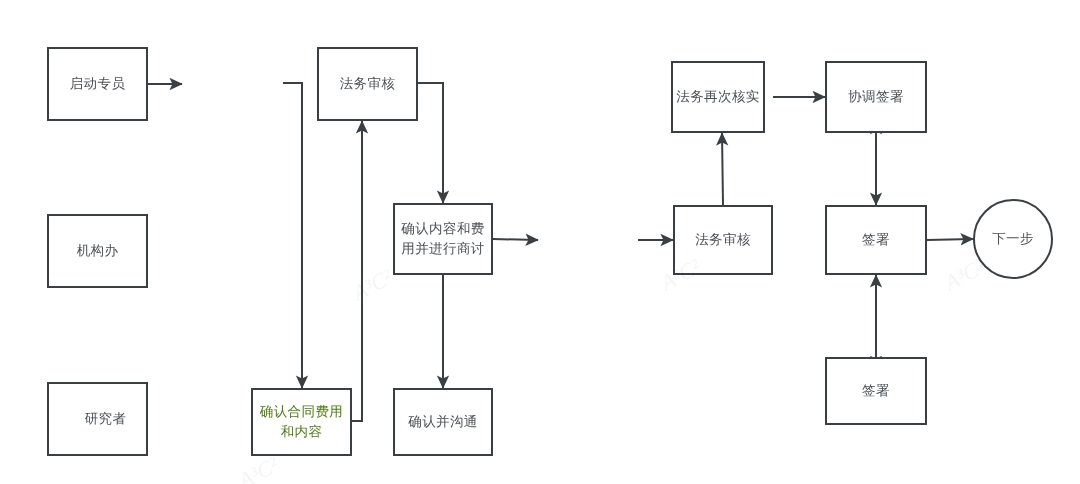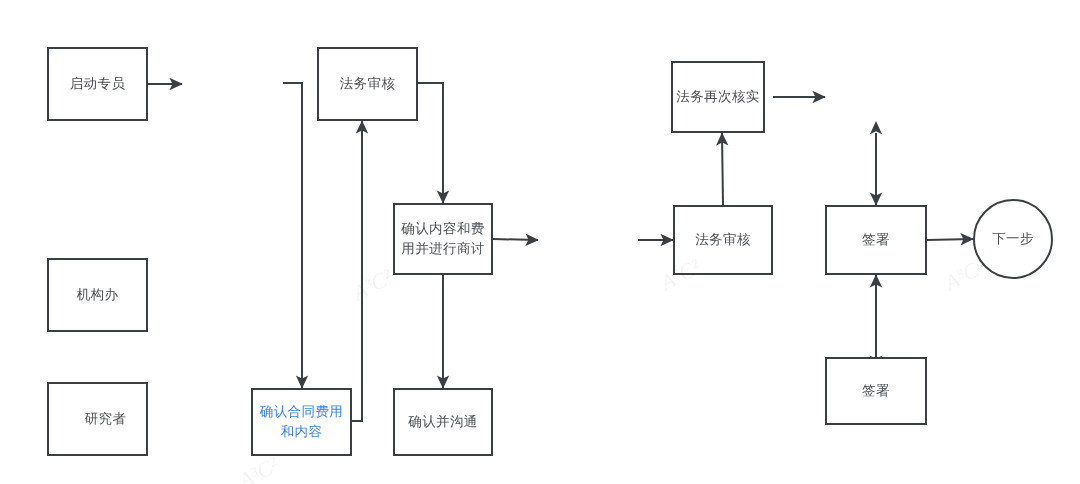--- a/index.html
+++ b/index.html
@@ -84,29 +84,30 @@
       <path d="M638,240 L673,240" fill="none" stroke="#3a3f43" stroke-width="2" marker-end="url(#arrow-end)"></path>
       <path d="M723,205 L722,133" fill="none" stroke="#3a3f43" stroke-width="2" marker-end="url(#arrow-end)"></path>
       <path d="M773,97 L825,97" fill="none" stroke="#3a3f43" stroke-width="2" marker-end="url(#arrow-end)"></path>
       <path d="M876,133 L876,205" fill="none" stroke="#3a3f43" stroke-width="2" marker-end="url(#arrow-end)" marker-start="url(#arrow-start)"></path>
       <path d="M876,357 L876,275" fill="none" stroke="#3a3f43" stroke-width="2" marker-end="url(#arrow-end)" marker-start="url(#arrow-start)"></path>
       <path d="M927,240 L973,239" fill="none" stroke="#3a3f43" stroke-width="2" marker-end="url(#arrow-end)"></path>
     </svg>
   <div id="node-layer">
       <div class="node" style="left: 47px; top: 47px; width: 101px; height: 74px; border-color: rgb(58, 63, 67); color: rgb(74, 79, 84);">启动专员</div>
       <div class="node" style="left: 317px; top: 47px; width: 101px; height: 74px; border-color: rgb(58, 63, 67); color: rgb(74, 79, 84);">法务审核</div>
-      <div class="node" style="left: 47px; top: 214px; width: 101px; height: 74px; border-color: rgb(58, 63, 67); color: rgb(74, 79, 84); margin-top: 44px;">机构办</div>
+      <div class="node" style="left: 47px; top: 214px; width: 101px; height: 74px; border-color: rgb(58, 63, 67); color: rgb(74, 79, 84);">机构办</div>
       <div class="node" style="left: 47px; top: 382px; width: 101px; height: 74px; border-color: rgb(58, 63, 67); color: rgb(74, 79, 84); padding-left: 16px;">研究者</div>
-      <div class="node" style="left: 251px; top: 388px; width: 101px; height: 68px; border-color: rgb(58, 63, 67); color: #3b82f6;">确认合同费用
+      <div class="node" style="left: 251px; top: 388px; width: 101px; height: 68px; border-color: rgb(58, 63, 67); color: #4d7c0f;">确认合同费用
 和内容</div>
       <div class="node" style="left: 393px; top: 388px; width: 100px; height: 68px; border-color: rgb(58, 63, 67); color: rgb(74, 79, 84);">确认并沟通</div>
       <div class="node" style="left: 393px; top: 203px; width: 100px; height: 72px; border-color: rgb(58, 63, 67); color: rgb(74, 79, 84);">确认内容和费
 用并进行商讨</div>
       <div class="node" style="left: 673px; top: 205px; width: 100px; height: 70px; border-color: rgb(58, 63, 67); color: rgb(74, 79, 84);">法务审核</div>
       <div class="node" style="left: 671px; top: 61px; width: 94px; height: 72px; border-color: rgb(58, 63, 67); color: rgb(74, 79, 84);">法务再次核实</div>
+      <div class="node" style="left: 825px; top: 61px; width: 102px; height: 72px; border-color: rgb(58, 63, 67); color: rgb(74, 79, 84);">协调签署</div>
       <div class="node" style="left: 825px; top: 205px; width: 102px; height: 70px; border-color: rgb(58, 63, 67); color: rgb(74, 79, 84);">签署</div>
       <div class="node" style="left: 825px; top: 357px; width: 102px; height: 68px; border-color: rgb(58, 63, 67); color: rgb(74, 79, 84);">签署</div>
       <div class="node circle" style="left: 973px; top: 199px; width: 80px; height: 80px; border-color: rgb(58, 63, 67); color: rgb(74, 79, 84);">下一步</div>
     </div>
 <div class="wm" style="left: 352px; top: 272px;">A³C²</div>
     <div class="wm" style="left: 660px; top: 262px;">A³C²</div>
     <div class="wm" style="left: 944px; top: 262px;">A³C²</div>
     <div class="wm" style="left: 238px; top: 460px;">A³C²</div>
   </div>
 

